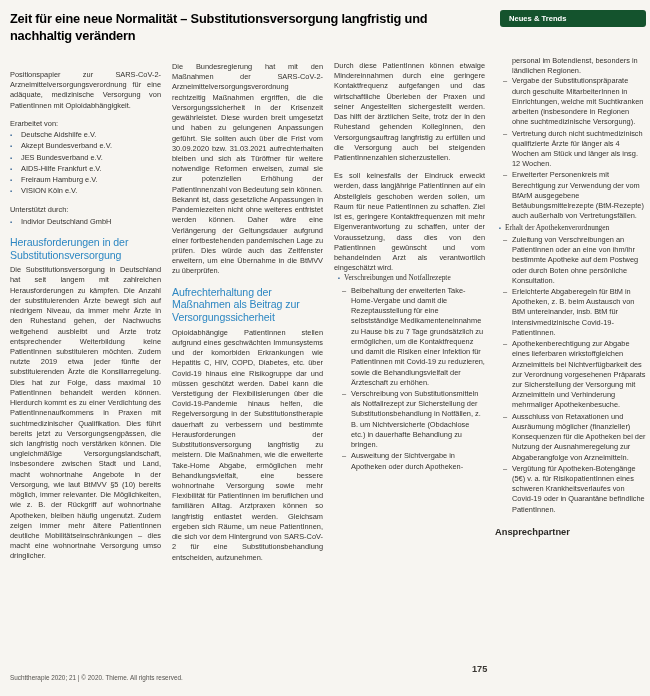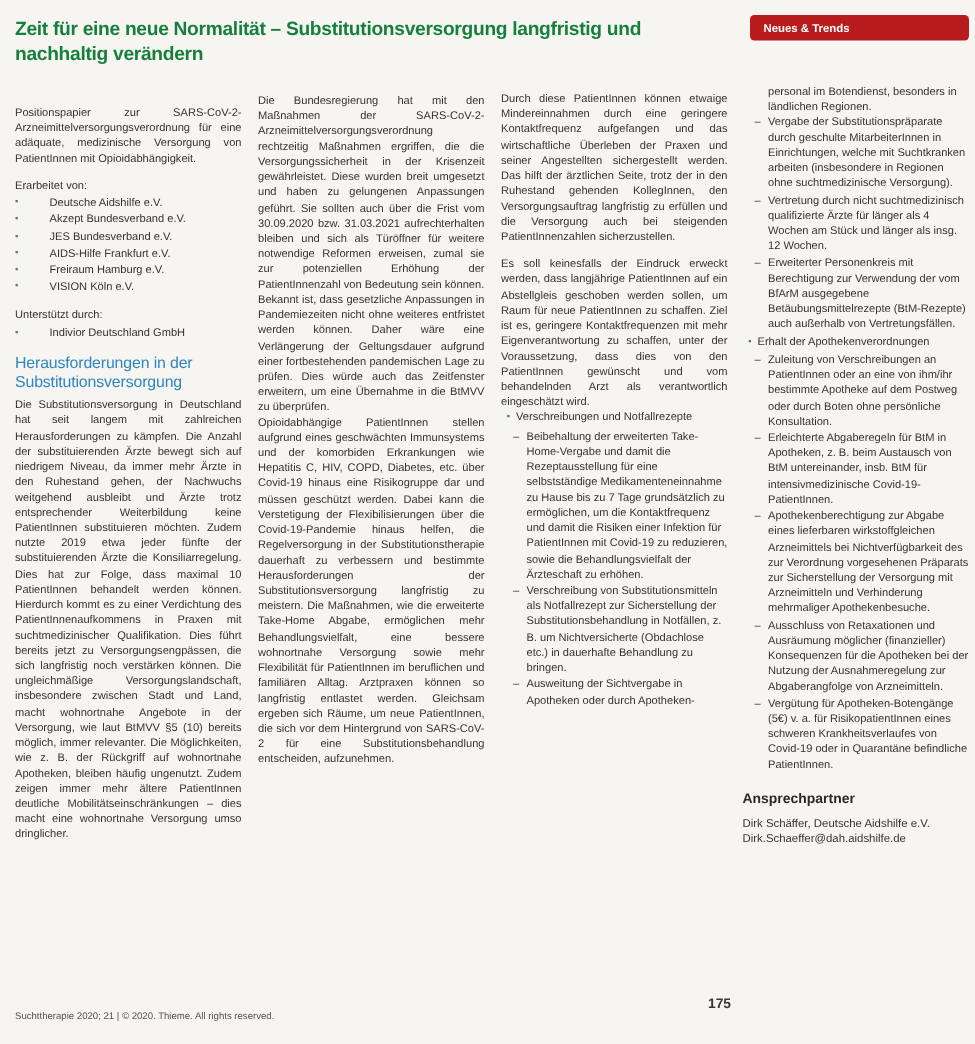--- a/index.html
+++ b/index.html
@@ -4,44 +4,44 @@
 <style>
   * { margin:0; padding:0; box-sizing:border-box; }
   html,body { width:650px; height:696px; }
   body { font-family:"Liberation Sans", sans-serif; background:#efede9; }
   .page {
     position:relative; width:650px; height:696px;
     background:#f7f5f1; color:#34322e; overflow:hidden;
   }
   .title {
     position:absolute; left:10px; top:11px; width:478px;
-    color:#15803d; font-size:12.8px; font-weight:bold; line-height:1.32;
+    color:#000000; font-size:12.8px; font-weight:bold; line-height:1.32;
     letter-spacing:-0.2px;
   }
   .badge {
     position:absolute; left:500px; top:10px; width:146px; height:17px;
-    background:#b91c1c; color:#ffffff; font-size:7.6px; font-weight:bold;
+    background:#14532d; color:#ffffff; font-size:7.6px; font-weight:bold;
     line-height:17px; padding-left:9px; border-radius:3px;
   }
   .col { position:absolute; width:151px; font-size:7.4px; line-height:1.38; }
   .col1 { left:10px;  top:70px; }
   .col2 { left:172px; top:62px; }
   .col3 { left:334px; top:61px; }
   .col4 { left:495px; top:56px; width:151px; }
   p.just { text-align:justify; hyphens:auto; -webkit-hyphens:auto; }
   .gap  { height:8px; }
   .heading {
     color:#2d87c2; font-size:10.6px; font-weight:normal; line-height:1.2;
     margin:0 0 4px 0; letter-spacing:-0.1px;
   }
   .heading.mt { margin-top:9px; }
   .label { margin-bottom:1px; }
-  .bitem { display:flex; gap:4px; text-align:right; margin-bottom:2.2px; }
+  .bitem { display:flex; gap:4px; text-align:right; margin-bottom:2.2px;font-family:Liberation Serif, serif; }
   .bitem .sq { flex:0 0 6px; color:#47729e; font-size:6.2px; line-height:10px; }
-  .lbitem { display:flex; gap:17px; text-align:left; margin-bottom:1px; }
+  .lbitem { display:flex; gap:5px; text-align:left; margin-bottom:1px; }
   .lbitem .sq { flex:0 0 6px; color:#47729e; font-size:6.2px; line-height:10px; }
   .ditem { display:flex; gap:3px; text-align:left; margin:0 0 1px 8px; }
   .ditem .dash { flex:0 0 6px; }
   .cont-line { margin-left:17px; text-align:left; }
   .contact-head { font-size:9.3px; font-weight:bold; color:#2b2926; margin:11px 0 5px 0; }
   .contact { margin-bottom:9px; font-size:7.6px; line-height:1.42; text-align:left; }
   .footer {
     position:absolute; left:10px; top:674px; font-size:6.4px; color:#55524e;
   }
   .pagenum {
@@ -96,20 +96,21 @@
         </div>
     </div>
     <div class="gap"></div>
     <h2 class="heading">Herausforderungen in der Substitutionsversorgung</h2>
     <p class="just">Die Substitutionsversorgung in Deutschland hat seit langem mit zahlreichen Herausforderungen zu kämpfen. Die Anzahl der substituierenden Ärzte bewegt sich auf niedrigem Niveau, da immer mehr Ärzte in den Ruhestand gehen, der Nachwuchs weitgehend ausbleibt und Ärzte trotz entsprechender Weiterbildung keine PatientInnen substituieren möchten. Zudem nutzte 2019 etwa jeder fünfte der substituierenden Ärzte die Konsiliarregelung. Dies hat zur Folge, dass maximal 10 PatientInnen behandelt werden können. Hierdurch kommt es zu einer Verdichtung des PatientInnenaufkommens in Praxen mit suchtmedizinischer Qualifikation. Dies führt bereits jetzt zu Versorgungsengpässen, die sich langfristig noch verstärken können. Die ungleichmäßige Versorgungslandschaft, insbesondere zwischen Stadt und Land, macht wohnortnahe Angebote in der Versorgung, wie laut BtMVV §5 (10) bereits möglich, immer relevanter. Die Möglichkeiten, wie z. B. der Rückgriff auf wohnortnahe Apotheken, bleiben häufig ungenutzt. Zudem zeigen immer mehr ältere PatientInnen deutliche Mobilitätseinschränkungen – dies macht eine wohnortnahe Versorgung umso dringlicher.</p>
   </div>
 
   <div class="col col2">
     <p class="just">Die Bundesregierung hat mit den Maßnahmen der SARS-CoV-2-Arzneimittelversorgungsverordnung rechtzeitig Maßnahmen ergriffen, die die Versorgungssicherheit in der Krisenzeit gewährleistet. Diese wurden breit umgesetzt und haben zu gelungenen Anpassungen geführt. Sie sollten auch über die Frist vom 30.09.2020 bzw. 31.03.2021 aufrechterhalten bleiben und sich als Türöffner für weitere notwendige Reformen erweisen, zumal sie zur potenziellen Erhöhung der PatientInnenzahl von Bedeutung sein können.</p>
     <p class="just">Bekannt ist, dass gesetzliche Anpassungen in Pandemiezeiten nicht ohne weiteres entfristet werden können. Daher wäre eine Verlängerung der Geltungsdauer aufgrund einer fortbestehenden pandemischen Lage zu prüfen. Dies würde auch das Zeitfenster erweitern, um eine Übernahme in die BtMVV zu überprüfen.</p>
+    <h2 class="heading mt">Aufrechterhaltung der Maßnahmen als Beitrag zur Versorgungssicherheit</h2>
     <p class="just">Opioidabhängige PatientInnen stellen aufgrund eines geschwächten Immunsystems und der komorbiden Erkrankungen wie Hepatitis C, HIV, COPD, Diabetes, etc. über Covid-19 hinaus eine Risikogruppe dar und müssen geschützt werden. Dabei kann die Verstetigung der Flexibilisierungen über die Covid-19-Pandemie hinaus helfen, die Regelversorgung in der Substitutionstherapie dauerhaft zu verbessern und bestimmte Herausforderungen der Substitutionsversorgung langfristig zu meistern. Die Maßnahmen, wie die erweiterte Take-Home Abgabe, ermöglichen mehr Behandlungsvielfalt, eine bessere wohnortnahe Versorgung sowie mehr Flexibilität für PatientInnen im beruflichen und familiären Alltag. Arztpraxen können so langfristig entlastet werden. Gleichsam ergeben sich Räume, um neue PatientInnen, die sich vor dem Hintergrund von SARS-CoV-2 für eine Substitutionsbehandlung entscheiden, aufzunehmen.</p>
   </div>
 
   <div class="col col3">
     <p class="just">Durch diese PatientInnen können etwaige Mindereinnahmen durch eine geringere Kontaktfrequenz aufgefangen und das wirtschaftliche Überleben der Praxen und seiner Angestellten sichergestellt werden. Das hilft der ärztlichen Seite, trotz der in den Ruhestand gehenden KollegInnen, den Versorgungsauftrag langfristig zu erfüllen und die Versorgung auch bei steigenden PatientInnenzahlen sicherzustellen.</p>
     <div class="gap"></div>
     <p class="just">Es soll keinesfalls der Eindruck erweckt werden, dass langjährige PatientInnen auf ein Abstellgleis geschoben werden sollen, um Raum für neue PatientInnen zu schaffen. Ziel ist es, geringere Kontaktfrequenzen mit mehr Eigenverantwortung zu schaffen, unter der Voraussetzung, dass dies von den PatientInnen gewünscht und vom behandelnden Arzt als verantwortlich eingeschätzt wird.</p>
     <div class="bitem">
         <span class="sq">▪</span>
         <span>Verschreibungen und Notfallrezepte</span>
@@ -160,22 +161,18 @@
       </div>
     <div class="ditem">
         <span class="dash">–</span>
         <span>Ausschluss von Retaxationen und Ausräumung möglicher (finanzieller) Konsequenzen für die Apotheken bei der Nutzung der Ausnahmeregelung zur Abgaberangfolge von Arzneimitteln.</span>
       </div>
     <div class="ditem">
         <span class="dash">–</span>
         <span>Vergütung für Apotheken-Botengänge (5€) v. a. für RisikopatientInnen eines schweren Krankheitsverlaufes von Covid-19 oder in Quarantäne befindliche PatientInnen.</span>
       </div>
     <h3 class="contact-head">Ansprechpartner</h3>
-    <div class="contact">
-      <div>Dirk Schäffer, Deutsche Aidshilfe e.V.</div>
-      <div>Dirk.Schaeffer@dah.aidshilfe.de</div>
-    </div>
   </div>
 
   <div class="footer">Suchttherapie 2020; 21 | © 2020. Thieme. All rights reserved.</div>
   <div class="pagenum">175</div>
 
 </div>
 
 </body></html>

